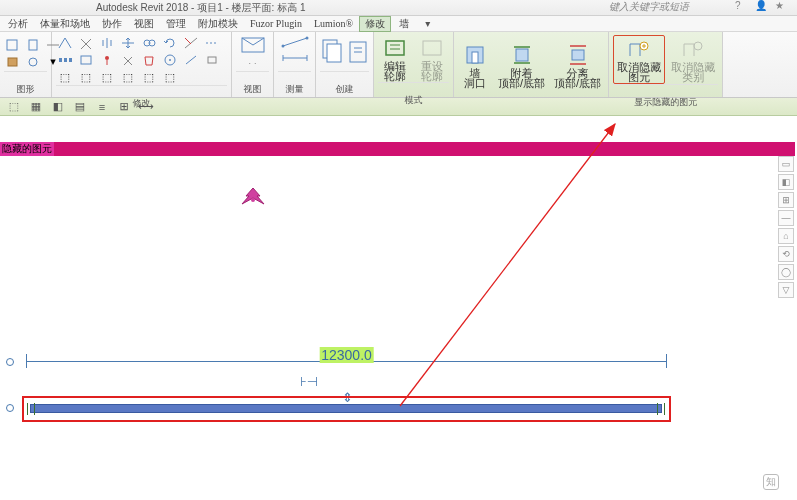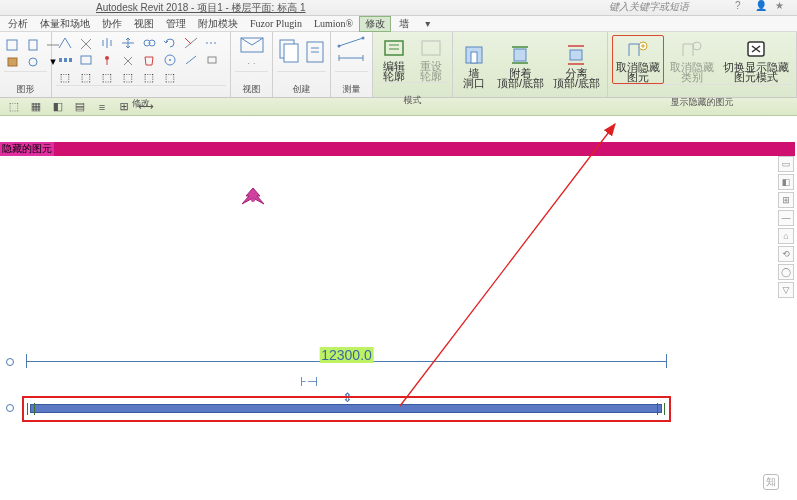--- a/index.html
+++ b/index.html
@@ -1,19 +1,19 @@
 <!DOCTYPE html>
 <html><head>
 <meta charset="utf-8">
 <style>
   * { box-sizing: border-box; margin: 0; padding: 0; }
   body { font-family: "Microsoft YaHei", sans-serif; font-size: 11px; background: #fff; width: 797px; height: 500px; overflow: hidden; position: relative; }
   
   .titlebar { height: 16px; background: linear-gradient(#f5f5f5,#ececec); border-bottom: 1px solid #d0d0d0; display: flex; align-items: center; padding: 0 6px; }
-  .titlebar .title { font-size: 10px; color: #555; margin-left: 90px; text-decoration: underline; }
+  .titlebar .title { font-size: 10px; color: #555; margin-left: 90px; }
   .search-hint { position: absolute; right: 108px; top: 0; font-size: 10px; color: #888; font-style: italic; }
   .title-icons { position: absolute; right: 8px; top: 0; display: flex; gap: 6px; }
   .title-icons span { width: 14px; height: 14px; color: #888; font-size: 10px; }
   
   .menubar { height: 16px; background: #f7f7f7; border-bottom: 1px solid #d8d8d8; display: flex; align-items: center; padding-left: 2px; }
   .menubar span { padding: 0 6px; font-size: 10px; color: #444; cursor: pointer; font-family: Liberation Serif, serif; }
   .menubar .active { background: #d8e8d0; border: 1px solid #8fb580; padding: 0 5px; }
   .menubar .context { color: #444; margin-left: 2px; }
   .menubar .dd { margin-left: 4px; color: #555; }
   
@@ -229,48 +229,48 @@
     <div class="group-body" style="flex-direction:column">
       <svg width="30" height="20">
           <rect x="4" y="3" width="22" height="14" fill="none" stroke="#5a88c0"></rect>
           <path d="M4 3 L15 10 L26 3" fill="none" stroke="#5a88c0"></path>
         </svg>
       <span style="font-size:9px;color:#888">· ·</span>
     </div>
     <div class="group-label">视图</div>
   </div>
 
-  <div class="ribbon-group" style="width:58px">
-    <div class="group-body">
-      <svg width="24" height="34">
-          <rect x="3" y="4" width="14" height="18" fill="none" stroke="#5a88c0"></rect>
-          <rect x="7" y="8" width="14" height="18" fill="#fff" stroke="#5a88c0"></rect>
-        </svg>
-      <svg width="24" height="34">
-          <rect x="4" y="6" width="16" height="20" fill="none" stroke="#5a88c0"></rect>
-          <path d="M8 12 L16 12 M8 16 L16 16" stroke="#5a88c0"></path>
-        </svg>
-    </div>
-    <div class="group-label">创建</div>
-  </div>
-
   <div class="ribbon-group" style="width:42px">
     <div class="group-body" style="flex-direction:column;gap:2px">
       <svg width="30" height="14">
           <path d="M3 11 L27 3" stroke="#5a88c0"></path>
           <circle cx="3" cy="11" r="1.5" fill="#5a88c0"></circle>
           <circle cx="27" cy="3" r="1.5" fill="#5a88c0"></circle>
         </svg>
       <svg width="30" height="14">
           <path d="M3 7 L27 7 M3 4 L3 10 M27 4 L27 10" stroke="#5a88c0"></path>
         </svg>
     </div>
     <div class="group-label">测量</div>
   </div>
 
+  <div class="ribbon-group" style="width:58px">
+    <div class="group-body">
+      <svg width="24" height="34">
+          <rect x="3" y="4" width="14" height="18" fill="none" stroke="#5a88c0"></rect>
+          <rect x="7" y="8" width="14" height="18" fill="#fff" stroke="#5a88c0"></rect>
+        </svg>
+      <svg width="24" height="34">
+          <rect x="4" y="6" width="16" height="20" fill="none" stroke="#5a88c0"></rect>
+          <path d="M8 12 L16 12 M8 16 L16 16" stroke="#5a88c0"></path>
+        </svg>
+    </div>
+    <div class="group-label">创建</div>
+  </div>
+
   <div class="ribbon-group green">
     <div class="group-body">
       <div class="rbtn">
         <span class="ico">
             <svg width="26" height="22">
               <rect x="4" y="4" width="18" height="14" fill="none" stroke="#4a8a40" stroke-width="1.5"></rect>
               <path d="M8 8 L18 8 M8 12 L18 12" stroke="#4a8a40"></path>
             </svg>
           </span>
         <span class="lbl">编辑
@@ -339,30 +339,20 @@
       </div>
       <div class="rbtn disabled">
         <span class="ico">
             <svg width="26" height="22">
               <path d="M4 18 L4 6 L14 6 L14 18" fill="none" stroke="#888"></path>
               <circle cx="18" cy="8" r="4" fill="none" stroke="#888"></circle>
             </svg>
           </span>
         <span class="lbl">取消隐藏
 类别</span>
-      </div>
-      <div class="rbtn">
-        <span class="ico">
-            <svg width="26" height="22">
-              <rect x="5" y="4" width="16" height="14" rx="2" fill="#fff" stroke="#333" stroke-width="1.5"></rect>
-              <path d="M9 8 L17 14 M17 8 L9 14" stroke="#333" stroke-width="1.5"></path>
-            </svg>
-          </span>
-        <span class="lbl">切换显示隐藏
-图元模式</span>
       </div>
     </div>
     <div class="group-label">显示隐藏的图元</div>
   </div>
 </div>
 
 <div class="qat">
   <span>⬚</span>
   <span>▦</span>
   <span>◧</span>

